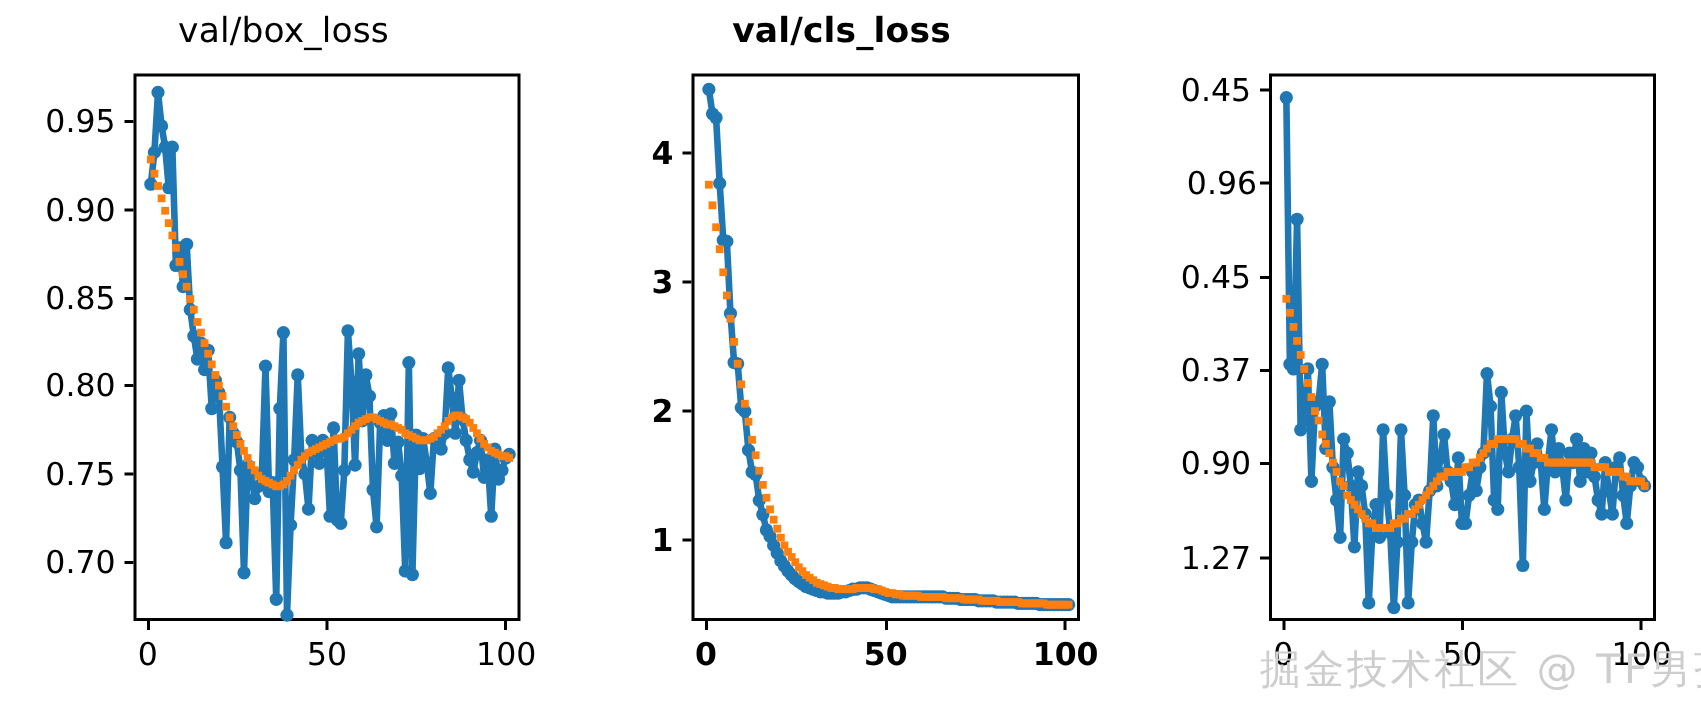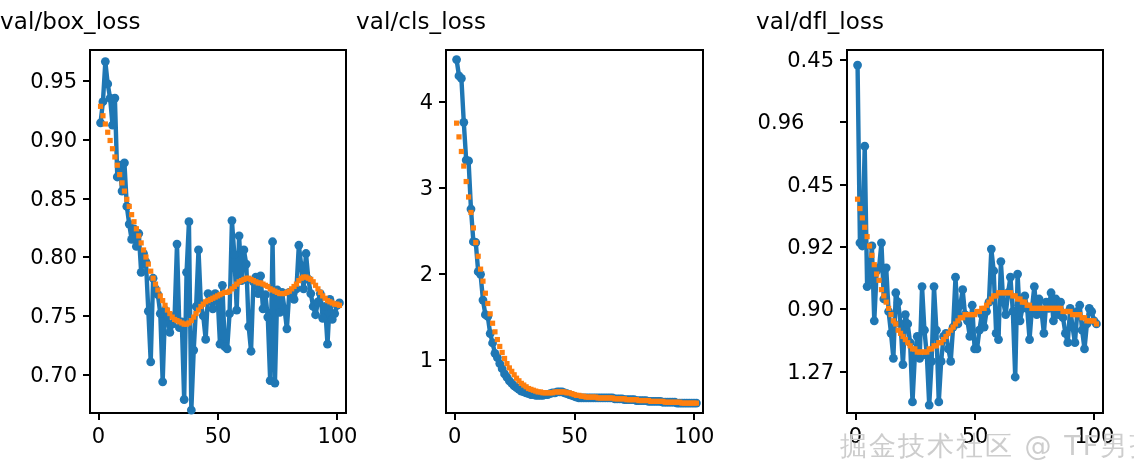--- a/index.html
+++ b/index.html
@@ -21,20 +21,21 @@
     background: #ffffff;
   }
   .panel {
     position: absolute;
     top: 0;
     height: 475px;
   }
   .panel-title {
     position: absolute;
     width: 100%;
+    text-align: center;
     font-size: 23px;
     color: #000000;
     letter-spacing: 0.1px;
     white-space: nowrap;
   }
   .axes-frame {
     position: absolute;
     border: 2px solid #000000;
     box-sizing: border-box;
     background: #ffffff;
@@ -320,21 +321,21 @@
     <div class="tick-container">
         <div class="tick-mark-x" style="left: 97.5556px; top: 414px;"></div>
         <div class="tick-label-x" style="left: 98.5556px; top: 424px;">0</div>
         <div class="tick-mark-x" style="left: 217px; top: 414px;"></div>
         <div class="tick-label-x" style="left: 218px; top: 424px;">50</div>
         <div class="tick-mark-x" style="left: 336.444px; top: 414px;"></div>
         <div class="tick-label-x" style="left: 337.444px; top: 424px;">100</div>
       </div>
   </div>
 
-  <div class="panel" style="left:356px; width:378px;">
+  <div class="panel" style="left:372px; width:378px;font-weight:bold;">
     <div class="panel-title" style="top:8px;">val/cls_loss</div>
     <div class="axes-frame" style="left:89px; top:49px; width:259px; height:365px;">
       <svg class="plot-svg" width="259" height="365" viewBox="0 0 259 365">
           <g>
             <path d="M9.59 8.59 L11.99 24.91 L14.39 27.48 L16.79 71.28 L19.19 109.07 L21.58 109.93 L23.98 158.02 L26.38 190.66 L28.78 191.52 L31.18 220.72 L33.57 223.29 L35.97 249.06 L38.37 263.66 L40.77 265.38 L43.17 282.55 L45.56 292.00 L47.96 302.31 L50.36 306.60 L52.76 312.61 L55.16 317.76 L57.56 322.92 L59.95 326.35 L62.35 329.79 L64.75 332.36 L67.15 334.94 L69.55 336.66 L71.94 338.38 L74.34 340.09 L76.74 340.95 L79.14 341.81 L81.54 342.67 L83.94 343.53 L86.33 343.53 L88.73 344.39 L91.13 344.39 L93.53 344.39 L95.93 344.39 L98.32 343.53 L100.72 343.53 L103.12 342.67 L105.52 341.81 L107.92 341.81 L110.31 340.95 L112.71 340.95 L115.11 340.95 L117.51 341.81 L119.91 342.67 L122.31 343.53 L124.70 344.39 L127.10 345.25 L129.50 346.11 L131.90 346.96 L134.30 346.96 L136.69 346.96 L139.09 346.96 L141.49 346.96 L143.89 346.96 L146.29 346.96 L148.69 346.96 L151.08 346.96 L153.48 346.96 L155.88 346.96 L158.28 346.96 L160.68 346.96 L163.07 346.96 L165.47 346.96 L167.87 347.82 L170.27 347.82 L172.67 347.82 L175.06 347.82 L177.46 348.68 L179.86 348.68 L182.26 348.68 L184.66 348.68 L187.06 348.68 L189.45 349.54 L191.85 349.54 L194.25 349.54 L196.65 349.54 L199.05 349.54 L201.44 350.40 L203.84 350.40 L206.24 350.40 L208.64 350.40 L211.04 350.40 L213.44 350.40 L215.83 351.26 L218.23 351.26 L220.63 351.26 L223.03 351.26 L225.43 351.26 L227.82 351.26 L230.22 352.12 L232.62 352.12 L235.02 352.12 L237.42 352.12 L239.81 352.12 L242.21 352.12 L244.61 352.12 L247.01 352.12 L249.41 352.12" fill="none" stroke="#1f77b4" stroke-width="4.4" stroke-linejoin="round" stroke-linecap="round"></path>
             <circle cx="9.59" cy="8.59" r="4.4" fill="#1f77b4"></circle>
             <circle cx="11.99" cy="24.91" r="4.4" fill="#1f77b4"></circle>
             <circle cx="14.39" cy="27.48" r="4.4" fill="#1f77b4"></circle>
             <circle cx="16.79" cy="71.28" r="4.4" fill="#1f77b4"></circle>
             <circle cx="19.19" cy="109.07" r="4.4" fill="#1f77b4"></circle>
@@ -554,21 +555,20 @@
         <div class="tick-mark-x" style="left: 97.5926px; top: 414px;"></div>
         <div class="tick-label-x" style="left: 98.5926px; top: 424px;">0</div>
         <div class="tick-mark-x" style="left: 217.5px; top: 414px;"></div>
         <div class="tick-label-x" style="left: 218.5px; top: 424px;">50</div>
         <div class="tick-mark-x" style="left: 337.407px; top: 414px;"></div>
         <div class="tick-label-x" style="left: 338.407px; top: 424px;">100</div>
       </div>
   </div>
 
   <div class="panel" style="left:756px; width:378px;">
-    <div class="panel-title" style="top:8px;">val/dfl_loss</div>
     <div class="axes-frame" style="left:90px; top:49px; width:258px; height:365px;">
       <svg class="plot-svg" width="258" height="365" viewBox="0 0 258 365">
           <g>
             <path d="M9.56 14.04 L11.94 191.86 L14.33 194.98 L16.72 95.15 L19.11 235.53 L21.50 229.29 L23.89 194.98 L26.28 269.85 L28.67 219.94 L31.06 216.82 L33.44 191.86 L35.83 248.01 L38.22 216.82 L40.61 260.49 L43.00 282.33 L45.39 307.29 L47.78 241.77 L50.17 251.13 L52.56 272.97 L54.94 313.53 L57.33 263.61 L59.72 272.97 L62.11 291.69 L64.50 350.96 L66.89 304.17 L69.28 285.45 L71.67 307.29 L74.06 235.53 L76.44 279.21 L78.83 304.17 L81.22 354.08 L83.61 310.41 L86.00 235.53 L88.39 279.21 L90.78 350.96 L93.17 310.41 L95.56 285.45 L97.94 282.33 L100.33 297.93 L102.72 310.41 L105.11 276.09 L107.50 226.18 L109.89 272.97 L112.28 254.25 L114.67 238.65 L117.06 263.61 L119.44 269.85 L121.83 285.45 L124.22 254.25 L126.61 297.93 L129.00 297.93 L131.39 279.21 L133.78 263.61 L136.17 276.09 L138.56 260.49 L140.94 251.13 L143.33 198.10 L145.72 219.94 L148.11 282.33 L150.50 288.57 L152.89 210.58 L155.28 251.13 L157.67 263.61 L160.06 241.77 L162.44 226.18 L164.83 260.49 L167.22 326.00 L169.61 223.06 L172.00 269.85 L174.39 257.37 L176.78 244.89 L179.17 257.37 L181.56 288.57 L183.94 257.37 L186.33 235.53 L188.72 263.61 L191.11 248.01 L193.50 260.49 L195.89 282.33 L198.28 251.13 L200.67 257.37 L203.06 241.77 L205.44 269.85 L207.83 248.01 L210.22 263.61 L212.61 251.13 L215.00 266.73 L217.39 282.33 L219.78 291.69 L222.17 257.37 L224.56 276.09 L226.94 291.69 L229.33 260.49 L231.72 254.25 L234.11 279.21 L236.50 297.93 L238.89 272.97 L241.28 257.37 L243.67 260.49 L246.06 269.85 L248.44 272.97" fill="none" stroke="#1f77b4" stroke-width="4.4" stroke-linejoin="round" stroke-linecap="round"></path>
             <circle cx="9.56" cy="14.04" r="4.4" fill="#1f77b4"></circle>
             <circle cx="11.94" cy="191.86" r="4.4" fill="#1f77b4"></circle>
             <circle cx="14.33" cy="194.98" r="4.4" fill="#1f77b4"></circle>
             <circle cx="16.72" cy="95.15" r="4.4" fill="#1f77b4"></circle>
             <circle cx="19.11" cy="235.53" r="4.4" fill="#1f77b4"></circle>
             <circle cx="21.50" cy="229.29" r="4.4" fill="#1f77b4"></circle>
@@ -772,25 +772,25 @@
             <rect x="245.84444444444443" y="270.37008547008554" width="5.2" height="5.2" fill="#ff7f0e"></rect>
           </g>
         </svg>
     </div>
     <div class="tick-container">
         <div class="tick-mark-y" style="left: 84px; top: 370.885px;"></div>
         <div class="tick-label-y" style="right: 300px; top: 371.885px; width: 90px;">1.27</div>
         <div class="tick-mark-y" style="left: 84px; top: 308.491px;"></div>
         <div class="tick-label-y" style="right: 300px; top: 309.491px; width: 90px;">0.90</div>
         <div class="tick-mark-y" style="left: 84px; top: 246.098px;"></div>
-        <div class="tick-label-y" style="right: 300px; top: 247.098px; width: 90px;">0.92</div>
+        <div class="tick-label-y" style="right: 300px; top: 247.098px; width: 90px;">0.37</div>
         <div class="tick-mark-y" style="left: 84px; top: 183.705px;"></div>
         <div class="tick-label-y" style="right: 300px; top: 184.705px; width: 90px;">0.45</div>
         <div class="tick-mark-y" style="left: 84px; top: 121.312px;"></div>
-        <div class="tick-label-y" style="right: 308px; top: 122.312px; width: 90px; text-align: center;">0.96</div>
+        <div class="tick-label-y" style="right: 296px; top: 122.312px; width: 90px;">0.96</div>
         <div class="tick-mark-y" style="left: 84px; top: 58.9188px;"></div>
         <div class="tick-label-y" style="right: 300px; top: 59.9188px; width: 90px;">0.45</div>
       </div>
     <div class="tick-container">
         <div class="tick-mark-x" style="left: 98.5556px; top: 414px;"></div>
         <div class="tick-label-x" style="left: 99.5556px; top: 424px;">0</div>
         <div class="tick-mark-x" style="left: 218px; top: 414px;"></div>
         <div class="tick-label-x" style="left: 219px; top: 424px;">50</div>
         <div class="tick-mark-x" style="left: 337.444px; top: 414px;"></div>
         <div class="tick-label-x" style="left: 338.444px; top: 424px;">100</div>

